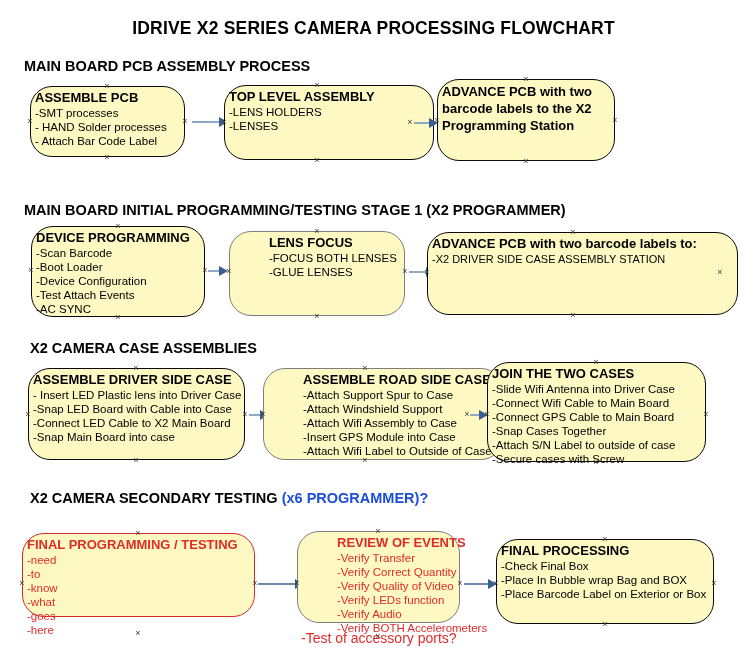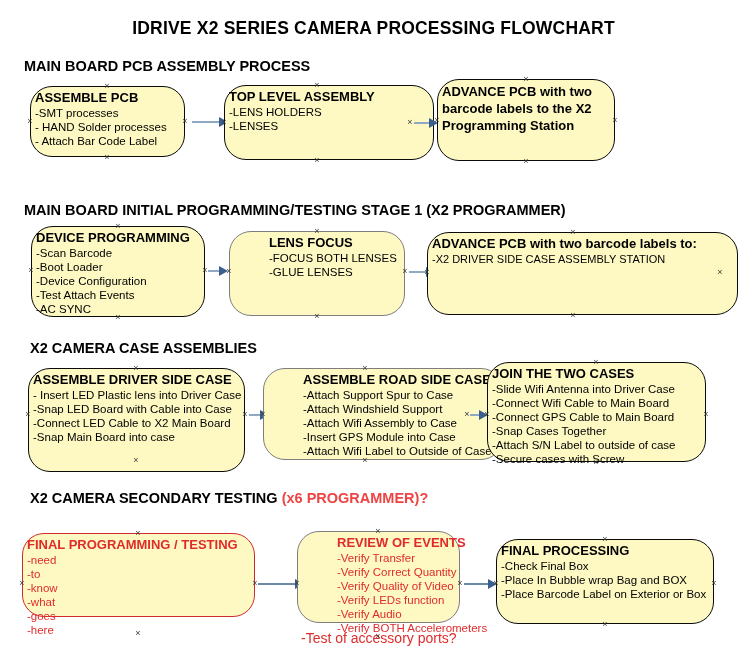--- a/index.html
+++ b/index.html
@@ -36,21 +36,21 @@
   }
 
   .section-header {
     position: absolute;
     font-size: 14.5px;
     font-weight: bold;
     white-space: nowrap;
     letter-spacing: 0px;
   }
   .section-header .accent {
-    color: #ef4444;
+    color: #1d4ed8;
   }
 
   
   .node {
     position: absolute;
     background: #fef9c3;
     box-sizing: border-box;
     padding: 3px 0 0 4px;
     border-radius: 22px;
   }
@@ -199,21 +199,21 @@
   </div>
   <span class="handle" style="left:573px; top:232px;"></span>
   <span class="handle" style="left:573px; top:315px;"></span>
   <span class="handle" style="left:427px; top:272px;"></span>
   <span class="handle" style="left:720px; top:272px;"></span>
 
   <div class="section-header" style="left:30px; top:340px;">
     <span>X2 CAMERA CASE ASSEMBLIES</span>
   </div>
 
-  <div class="node border-dark" style="left:28px; top:368px; width:217px; height:104px;">
+  <div class="node border-dark" style="left:28px; top:368px; width:217px; height:92px;">
     <div class="node-title">ASSEMBLE DRIVER SIDE CASE</div>
     <div class="node-line">- Insert LED Plastic lens into Driver Case</div>
     <div class="node-line">-Snap LED Board with Cable into Case</div>
     <div class="node-line">-Connect LED Cable to X2 Main Board</div>
     <div class="node-line">-Snap Main Board into case</div>
   </div>
   <span class="handle" style="left:136px; top:368px;"></span>
   <span class="handle" style="left:136px; top:460px;"></span>
   <span class="handle" style="left:28px;  top:414px;"></span>
   <span class="handle" style="left:245px; top:414px;"></span>

